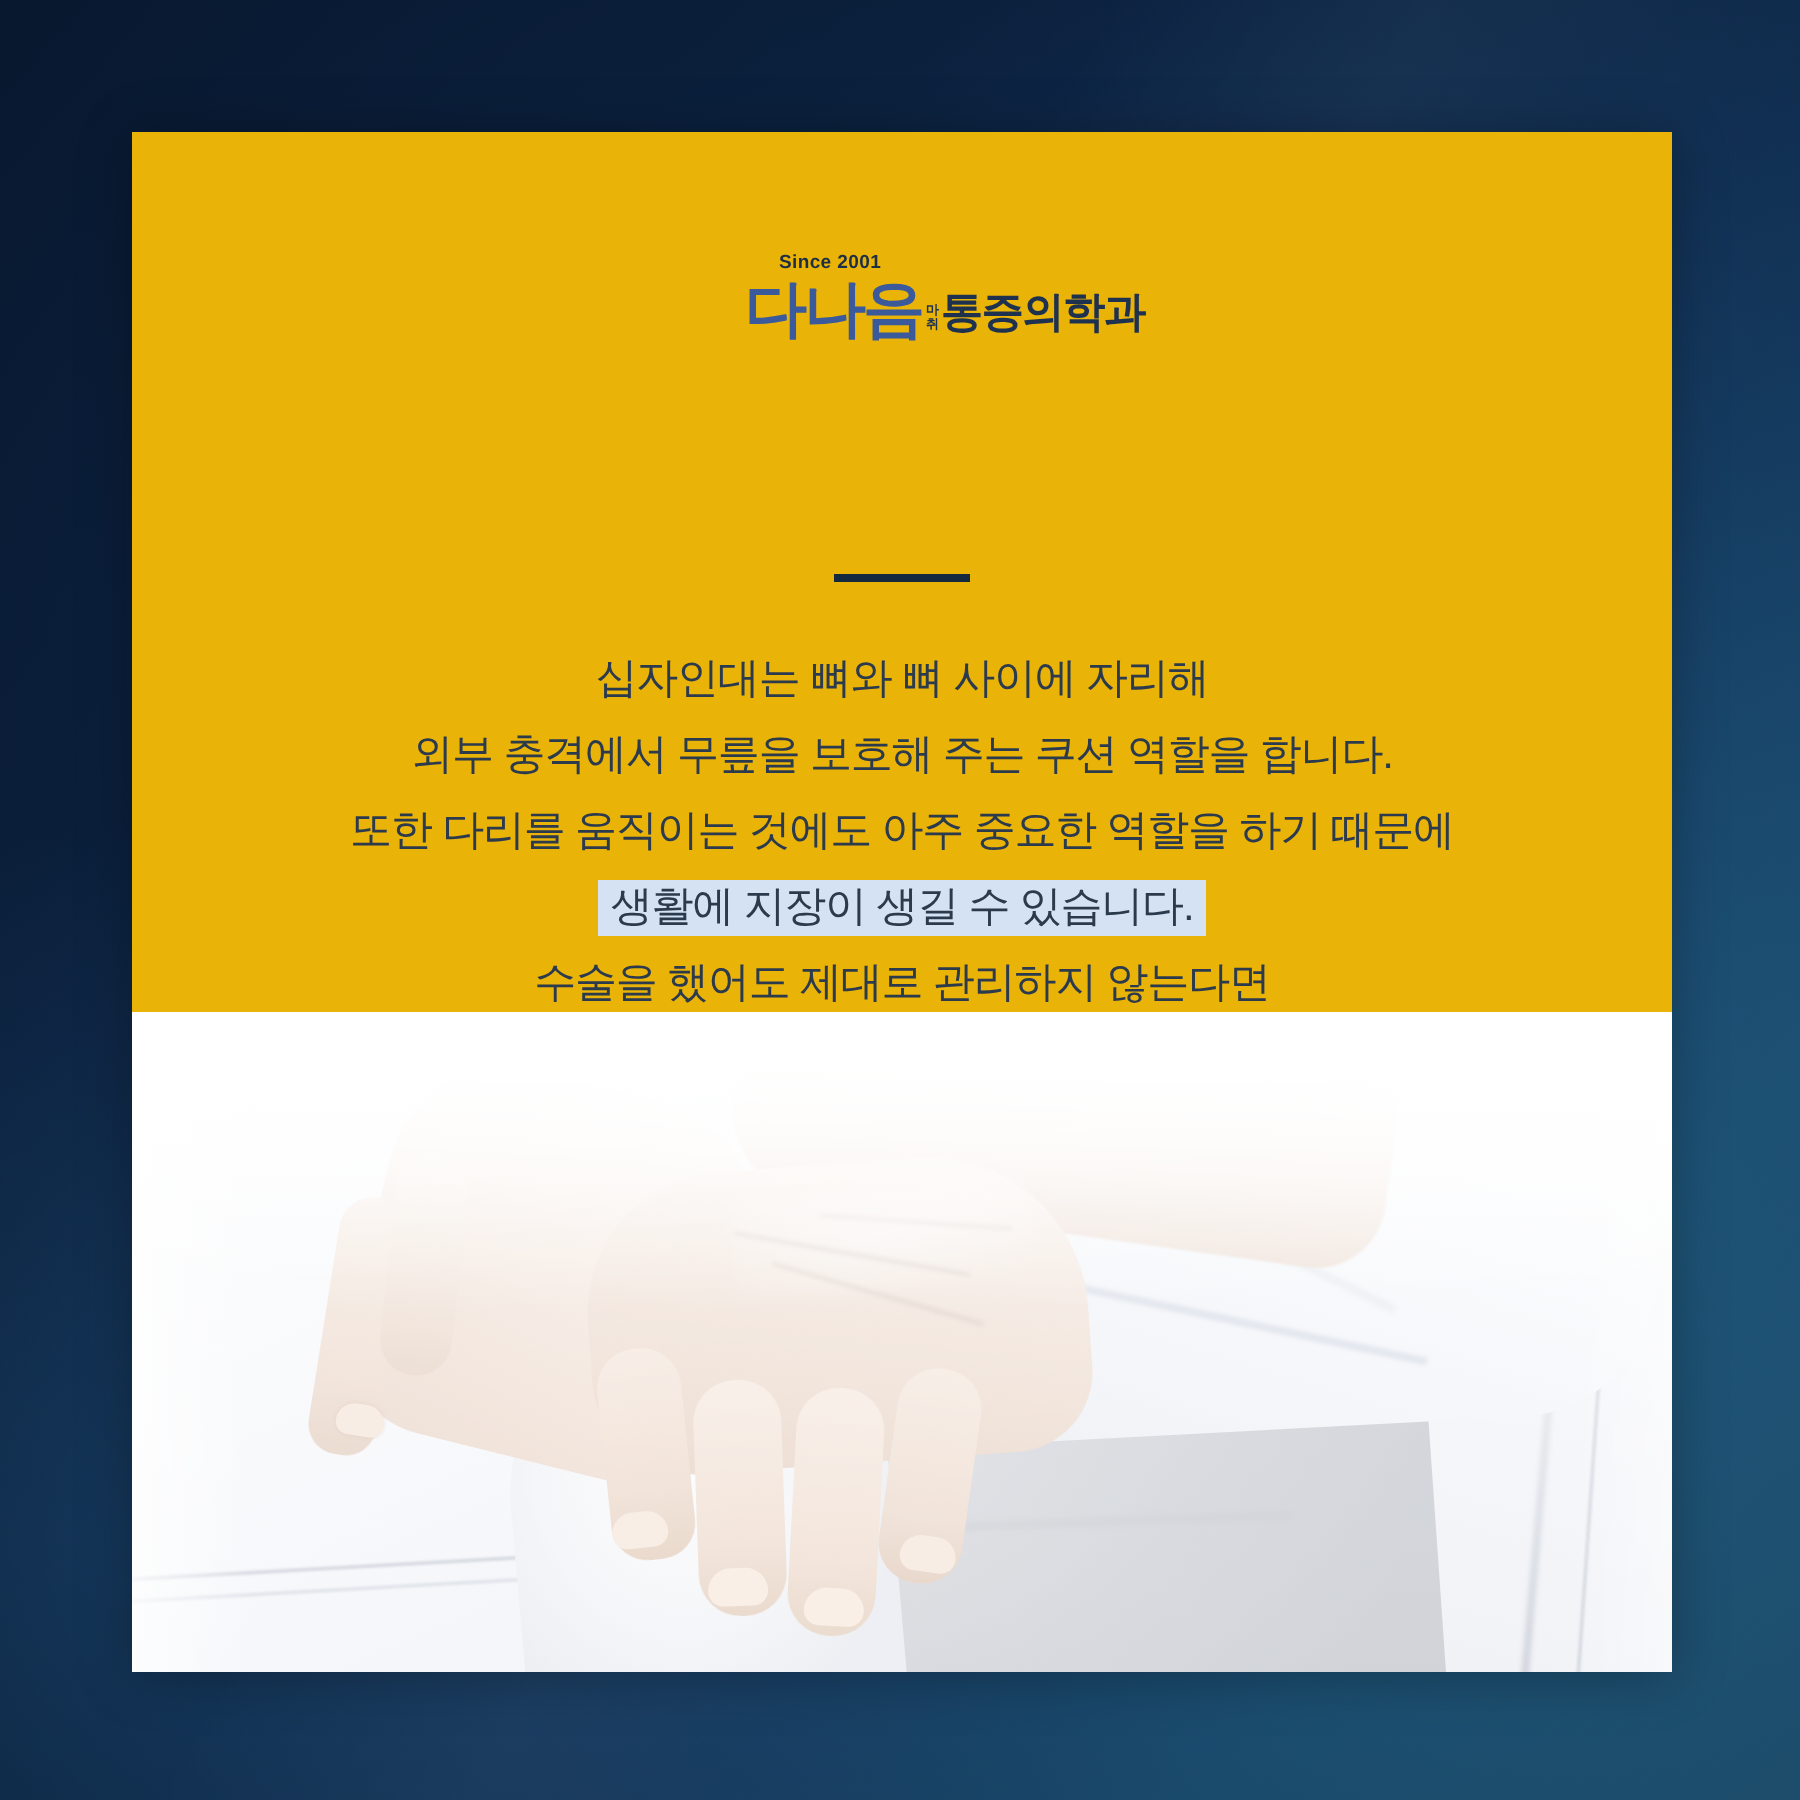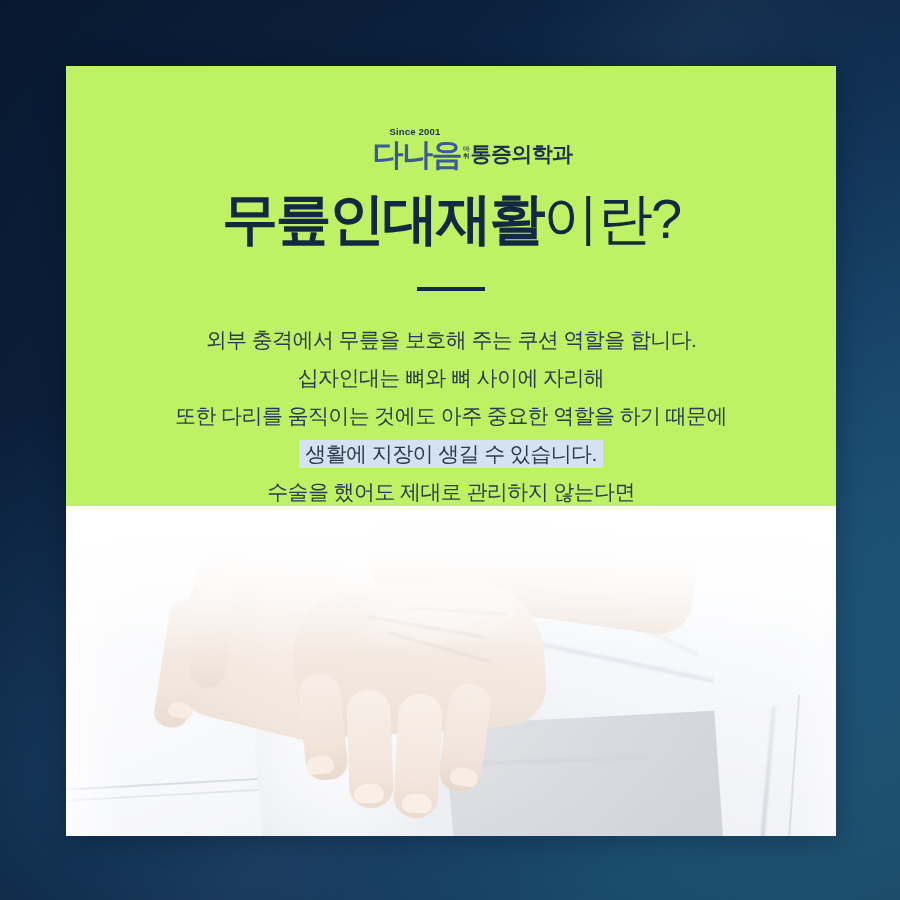--- a/index.html
+++ b/index.html
@@ -47,40 +47,40 @@
     background:
       radial-gradient(ellipse 85% 80% at 50% 45%,
         rgba(0,0,0,0.0) 40%, rgba(3,14,30,0.42) 100%);
   }
 
   
   #card {
     position:absolute;
     left:66px; top:66px;
     width:770px; height:770px;
-    background:#bef264;
+    background:#eab308;
     overflow:hidden;
     box-shadow:0 2px 26px rgba(0,0,0,0.28);
   }
 
   
   #logo-block {
     position:absolute; top:60px; left:0; right:0;
     display:flex; flex-direction:column; align-items:center;
   }
   #logo-since {
     font-size:9.5px;
     font-weight:700;
     letter-spacing:0.2px;
     color:#1d2e45;
     margin-bottom:2px;
     transform:translateX(-36px);
   }
   #logo-row {
-    display:flex; align-items:center;margin-left:43px;
+    display:flex; align-items:flex-end;margin-left:43px;
   }
   #logo-mark {
     font-size:31px;
     font-weight:800;
     color:#3a5a9c;
     letter-spacing:-1.5px;
     line-height:1;
   }
   #logo-vert {
     display:flex; flex-direction:column;
@@ -381,34 +381,31 @@
       <div id="logo-row">
         <span id="logo-mark">다나음</span>
         <span id="logo-vert">
           <span>마</span>
           <span>취</span>
         </span>
         <span id="logo-dept">통증의학과</span>
       </div>
     </div>
 
-    <h1 id="heading">
-      <span class="strong">무릎인대재활</span><span class="light">이란?</span>
-    </h1>
 
     <div id="divider-wrap">
       <div id="divider"></div>
     </div>
 
     <div id="body-copy">
       <div class="line">
+        <span>십자인대는 뼈와 뼈 사이에 자리해</span>
+      </div>
+      <div class="line">
         <span>외부 충격에서 무릎을 보호해 주는 쿠션 역할을 합니다.</span>
-      </div>
-      <div class="line">
-        <span>십자인대는 뼈와 뼈 사이에 자리해</span>
       </div>
       <div class="line">
         <span>또한 다리를 움직이는 것에도 아주 중요한 역할을 하기 때문에</span>
       </div>
       <div class="line">
         <span class="hl">생활에 지장이 생길 수 있습니다.</span>
       </div>
       <div class="line">
         <span>수술을 했어도 제대로 관리하지 않는다면</span>
       </div>

